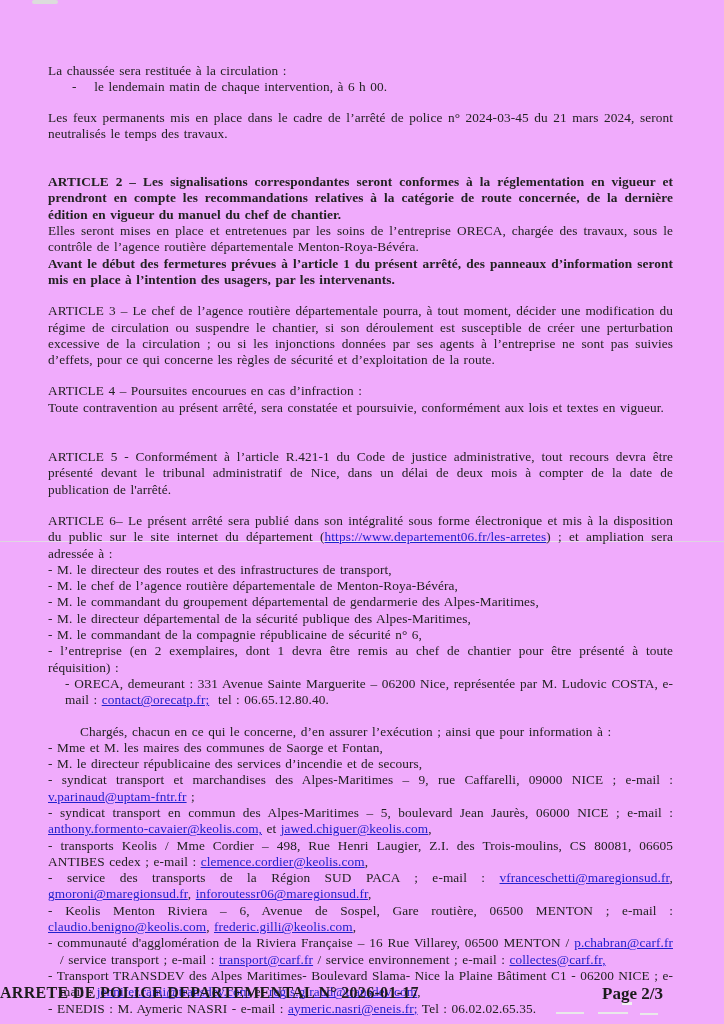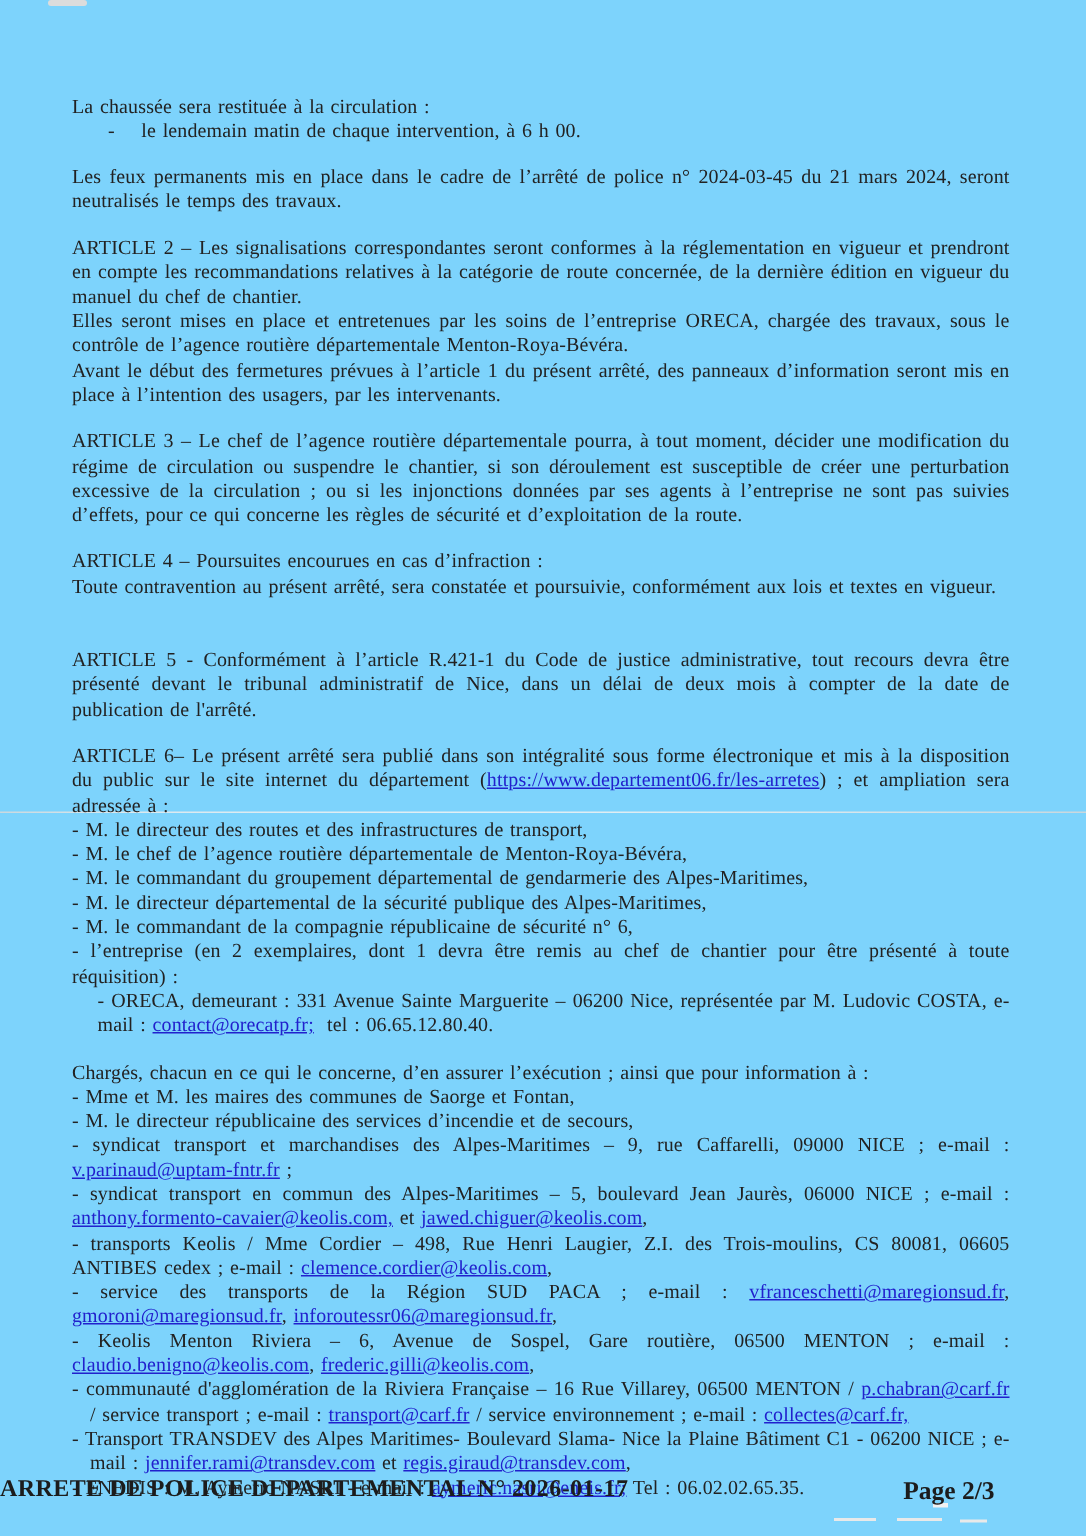--- a/index.html
+++ b/index.html
@@ -2,41 +2,41 @@
 <html><head>
 <meta charset="utf-8">
 <style>
   html,body{margin:0;padding:0;}
   body{
     width:724px;height:1024px;position:relative;overflow:hidden;
     background:#fdfdfd;
     font-family:"Liberation Serif","DejaVu Serif",serif;
     color:#222;
   }
-  .sheet{position:absolute;inset:0;background:#7dd3fc;}
+  .sheet{position:absolute;inset:0;background:#f0abfc;}
   
   .smudge-top{position:absolute;left:32px;top:0;width:26px;height:4px;background:#dcdcdc;border-radius:2px;}
   .crease{position:absolute;left:0;top:541px;width:724px;height:1px;
     background:linear-gradient(90deg,#d9d9d9,#ececec 12%,#f4f4f4 45%,#ededed 70%,#e2e2e2 88%,#d7d7d7);opacity:.85;}
   .mark{position:absolute;height:2px;background:#e9e9e9;}
   .mark.m1{left:556px;top:1012px;width:28px;}
   .mark.m2{left:598px;top:1012px;width:30px;}
   .mark.m3{left:640px;top:1013px;width:18px;}
   .mark.m4{left:622px;top:1002px;width:10px;height:3px;background:#f1f1f1;}
   
   #doc{
     position:absolute;left:48px;top:63px;width:625px;
     font-size:13.3px;line-height:16.3px;text-align:justify;
     word-spacing:1px;letter-spacing:.1px;z-index:2;
   }
   #doc p{margin:0;}
   #doc p.indent1{padding-left:24px;text-align:left;}
   #doc p.indent2{padding-left:17px;}
   #doc p.hang{padding-left:12px;text-indent:-12px;}
-  #doc p.bold{font-weight:normal;}
+  #doc p.bold{font-weight:bold;}
   #doc a{color:#2121cd;text-decoration:underline;cursor:pointer;}
   
   .footer-title{
     position:absolute;left:0;right:30px;top:984px;
     font-weight:bold;font-size:16px;letter-spacing:.3px;color:#1c1c1c;z-index:2;
   }
   .footer-page{
     position:absolute;right:61px;top:984px;
     font-weight:bold;font-size:17px;color:#1c1c1c;z-index:2;
   }
@@ -49,36 +49,36 @@
   <div class="crease"></div>
   <div class="mark m1"></div>
   <div class="mark m2"></div>
   <div class="mark m3"></div>
   <div class="mark m4"></div>
 
   <div id="doc">
       <p><span>La chaussée sera restituée à la circulation :</span></p>
       <p class="indent1"><span>-&nbsp;&nbsp;&nbsp; le lendemain matin de chaque intervention, à 6 h 00.</span></p>
       <p style="margin-top: 14px;"><span>Les feux permanents mis en place dans le cadre de l’arrêté de police n° 2024-03-45 du 21 mars 2024, seront neutralisés le temps des travaux.</span></p>
-      <p style="margin-top: 15px;"><span>ARTICLE 2 – Les signalisations correspondantes seront conformes à la réglementation en vigueur et prendront en compte les recommandations relatives à la catégorie de route concernée, de la dernière édition en vigueur du manuel du chef de chantier.</span></p>
+      <p style="margin-top: 32px; font-weight: bold;"><span>ARTICLE 2 – Les signalisations correspondantes seront conformes à la réglementation en vigueur et prendront en compte les recommandations relatives à la catégorie de route concernée, de la dernière édition en vigueur du manuel du chef de chantier.</span></p>
       <p><span>Elles seront mises en place et entretenues par les soins de l’entreprise ORECA, chargée des travaux, sous le contrôle de l’agence routière départementale Menton-Roya-Bévéra.</span></p>
       <p class="bold"><span>Avant le début des fermetures prévues à l’article 1 du présent arrêté, des panneaux d’information seront mis en place à l’intention des usagers, par les intervenants.</span></p>
       <p style="margin-top: 15px;"><span>ARTICLE 3 – Le chef de l’agence routière départementale pourra, à tout moment, décider une modification du régime de circulation ou suspendre le chantier, si son déroulement est susceptible de créer une perturbation excessive de la circulation ; ou si les injonctions données par ses agents à l’entreprise ne sont pas suivies d’effets, pour ce qui concerne les règles de sécurité et d’exploitation de la route.</span></p>
       <p style="margin-top: 15px;"><span>ARTICLE 4 – Poursuites encourues en cas d’infraction :</span></p>
       <p><span>Toute contravention au présent arrêté, sera constatée et poursuivie, conformément aux lois et textes en vigueur.</span></p>
       <p style="margin-top: 33px;"><span>ARTICLE 5 - Conformément à l’article R.421-1 du Code de justice administrative, tout recours devra être présenté devant le tribunal administratif de Nice, dans un délai de deux mois à compter de la date de publication de l'arrêté.</span></p>
       <p style="margin-top: 15px;"><span>ARTICLE 6– Le présent arrêté sera publié dans son intégralité sous forme électronique et mis à la disposition du public sur le site internet du département (</span><a href="#">https://www.departement06.fr/les-arretes</a><span>) ; et ampliation sera adressée à :</span></p>
       <p><span>- M. le directeur des routes et des infrastructures de transport,</span></p>
       <p><span>- M. le chef de l’agence routière départementale de Menton-Roya-Bévéra,</span></p>
       <p><span>- M. le commandant du groupement départemental de gendarmerie des Alpes-Maritimes,</span></p>
       <p><span>- M. le directeur départemental de la sécurité publique des Alpes-Maritimes,</span></p>
       <p><span>- M. le commandant de la compagnie républicaine de sécurité n° 6,</span></p>
       <p><span>- l’entreprise (en 2 exemplaires, dont 1 devra être remis au chef de chantier pour être présenté à toute réquisition) :</span></p>
       <p class="indent2"><span>- ORECA, demeurant : 331 Avenue Sainte Marguerite – 06200 Nice, représentée par M. Ludovic COSTA, e-mail : </span><a href="#">contact@orecatp.fr;</a><span>&nbsp; tel : 06.65.12.80.40.</span></p>
-      <p style="margin-top: 15px;"><span>Chargés, chacun en ce qui le concerne, d’en assurer l’exécution ; ainsi que pour information à :</span></p>
+      <p style="margin-top: 15px; margin-left: 32px;"><span>Chargés, chacun en ce qui le concerne, d’en assurer l’exécution ; ainsi que pour information à :</span></p>
       <p><span>- Mme et M. les maires des communes de Saorge et Fontan,</span></p>
       <p><span>- M. le directeur républicaine des services d’incendie et de secours,</span></p>
       <p><span>- syndicat transport et marchandises des Alpes-Maritimes – 9, rue Caffarelli, 09000 NICE ; e-mail : </span><a href="#">v.parinaud@uptam-fntr.fr</a><span> ;</span></p>
       <p><span>- syndicat transport en commun des Alpes-Maritimes – 5, boulevard Jean Jaurès, 06000 NICE ; e-mail : </span><a href="#">anthony.formento-cavaier@keolis.com,</a><span> et </span><a href="#">jawed.chiguer@keolis.com</a><span>,</span></p>
       <p><span>- transports Keolis / Mme Cordier  – 498, Rue Henri Laugier, Z.I. des Trois-moulins, CS 80081, 06605 ANTIBES cedex ; e-mail : </span><a href="#">clemence.cordier@keolis.com</a><span>,</span></p>
       <p><span>- service des transports de la Région SUD PACA ; e-mail : </span><a href="#">vfranceschetti@maregionsud.fr</a><span>, </span><a href="#">gmoroni@maregionsud.fr</a><span>, </span><a href="#">inforoutessr06@maregionsud.fr</a><span>,</span></p>
       <p><span>- Keolis Menton Riviera – 6, Avenue de Sospel, Gare routière, 06500 MENTON ; e-mail : </span><a href="#">claudio.benigno@keolis.com</a><span>, </span><a href="#">frederic.gilli@keolis.com</a><span>,</span></p>
       <p class="hang"><span>- communauté d'agglomération de la Riviera Française – 16 Rue Villarey, 06500 MENTON / </span><a href="#">p.chabran@carf.fr</a><span> / service transport ; e-mail : </span><a href="#">transport@carf.fr</a><span> / service environnement ; e-mail : </span><a href="#">collectes@carf.fr,</a></p>
       <p class="hang"><span>- Transport TRANSDEV des Alpes Maritimes- Boulevard Slama- Nice la Plaine Bâtiment C1 - 06200 NICE ; e-mail : </span><a href="#">jennifer.rami@transdev.com</a><span> et </span><a href="#">regis.giraud@transdev.com</a><span>,</span></p>
       <p><span>- ENEDIS : M. Aymeric NASRI - e-mail : </span><a href="#">aymeric.nasri@eneis.fr;</a><span> Tel : 06.02.02.65.35.</span></p>

